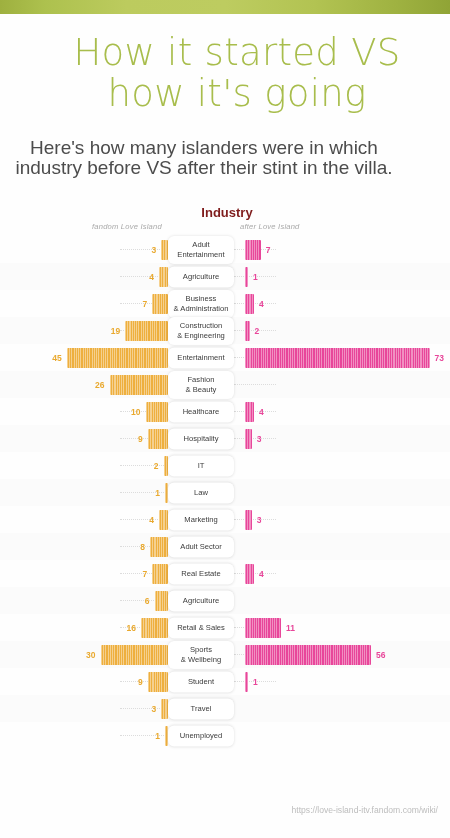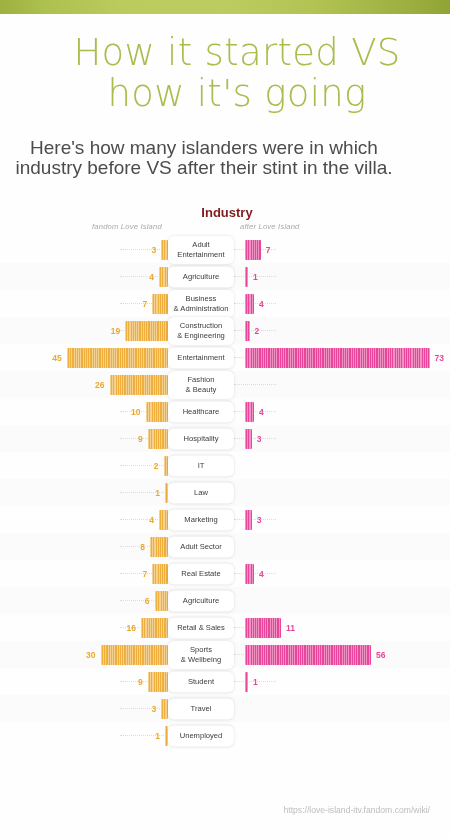--- a/index.html
+++ b/index.html
@@ -171,21 +171,21 @@
     white-space: pre-line;
   }
   .label-chip.tall { min-height: 28px; }
 
   
   .footer {
     position: absolute;
     top: 805px; left: 0;
     width: 450px;
     text-align: right;
-    padding-right: 20px;
+    padding-right: 12px;
     font-size: 8.6px;
     color: #bdbdbd;
   }
 </style>
 </head>
 <body>
 
 <div id="page">
 
   <div class="topbar"></div>

